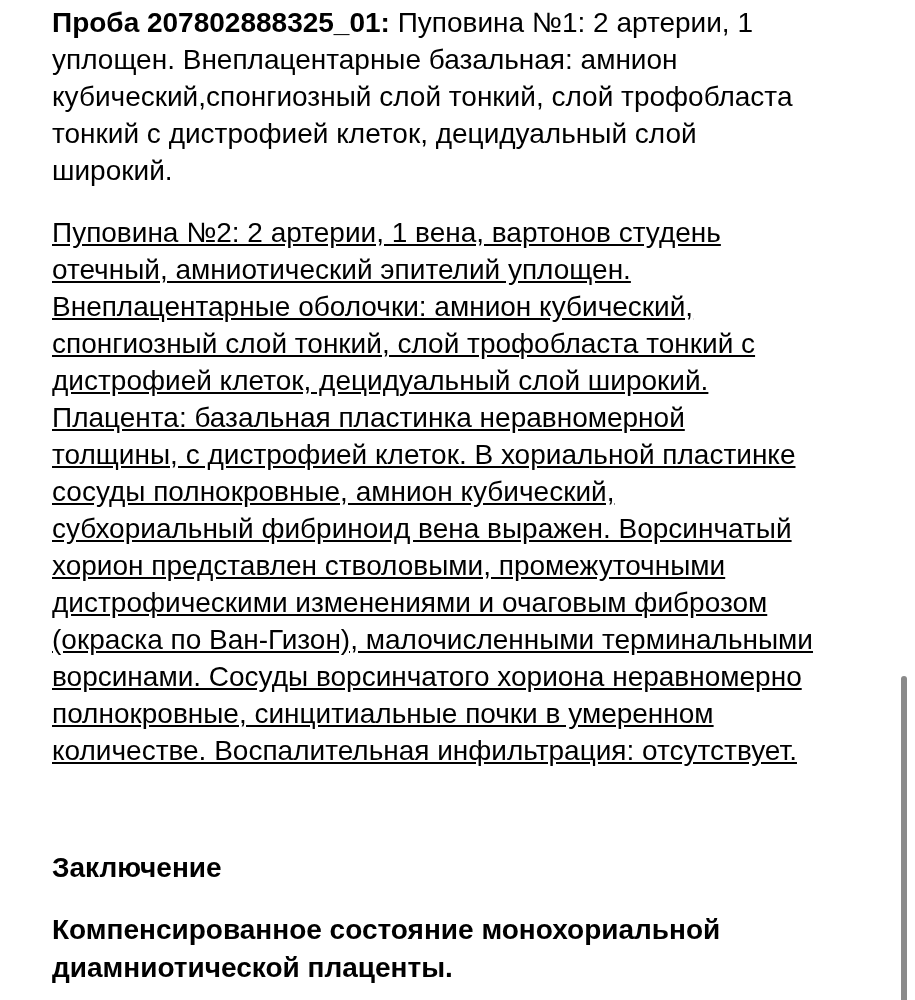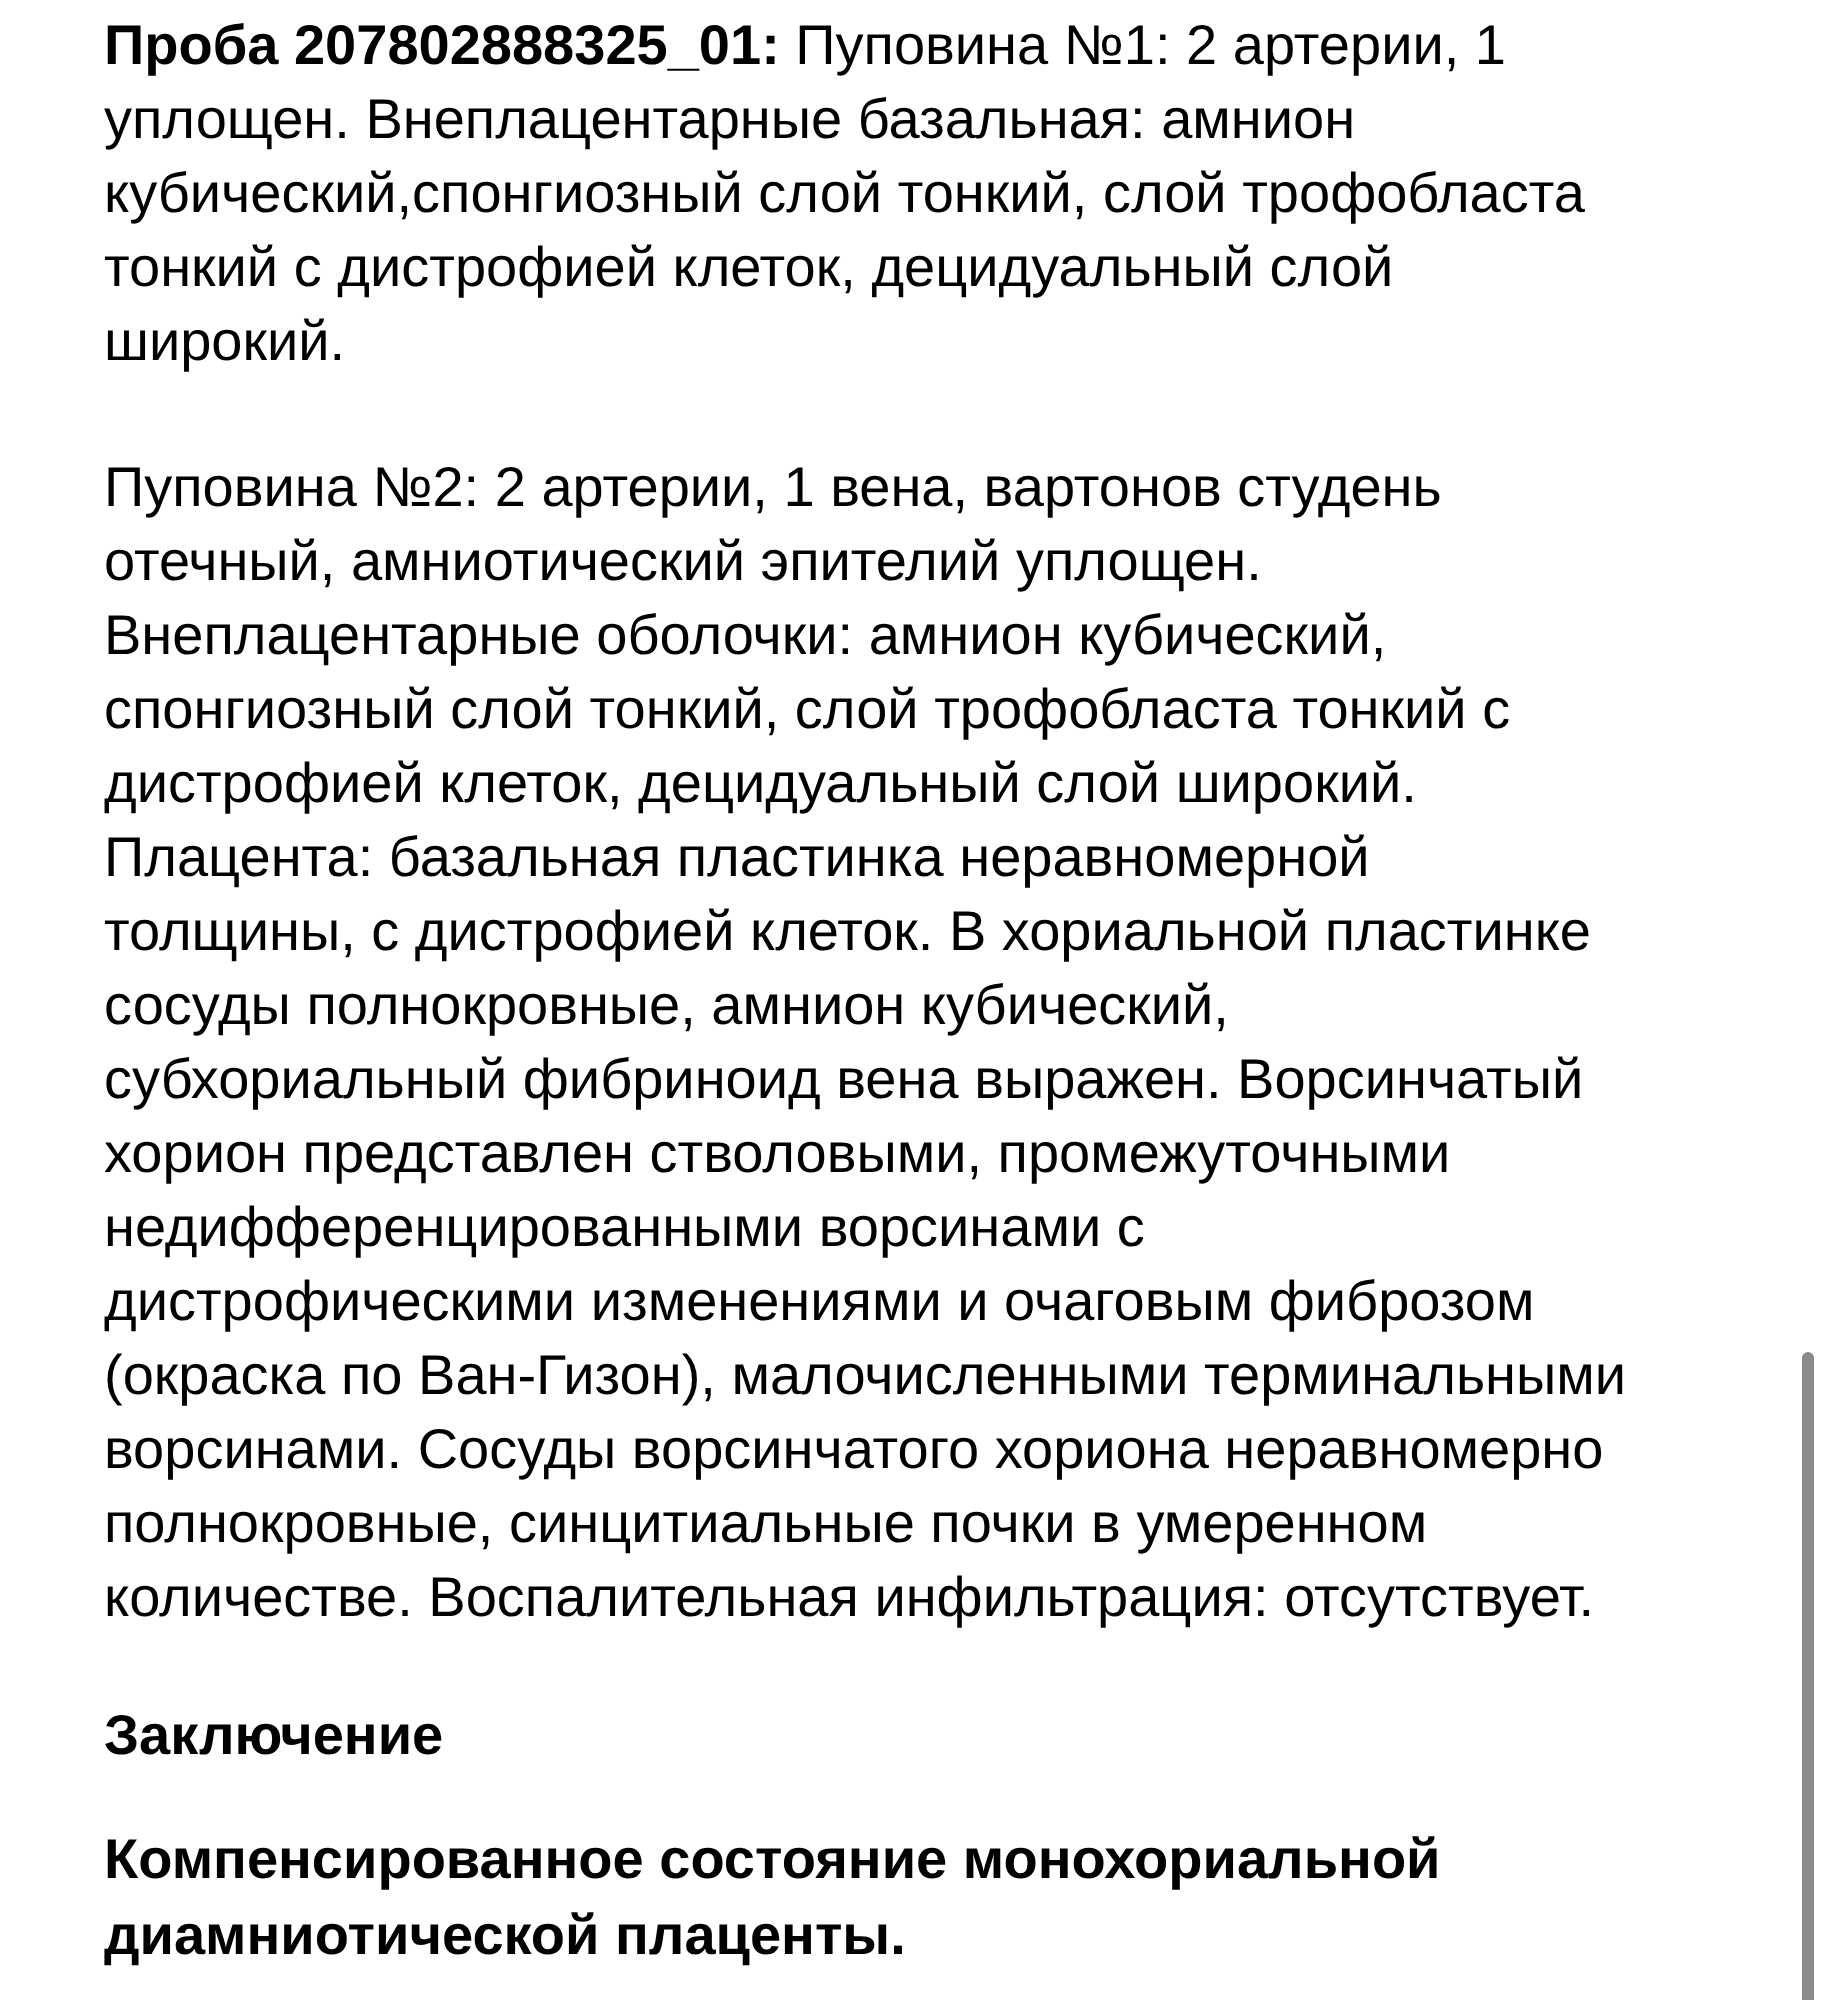--- a/index.html
+++ b/index.html
@@ -28,21 +28,21 @@
       white-space: nowrap;
     }
     .line {
       display: block;
       height: 37px;
     }
     .bold {
       font-weight: bold;
     }
     .p1 { position: absolute; top: 4px; left: 0; }
-    .p2 { position: absolute; top: 225px; left: 0; }
+    .p2 { position: absolute; top: 214px; left: 0; text-decoration: underline; }
     .heading {
       position: absolute;
       top: 852px;
       left: 0;
       font-size: 28px;
       line-height: 32px;
       font-weight: bold;
       white-space: nowrap;
     }
     .conclusion {
@@ -81,21 +81,20 @@
     <span class="line">Пуповина №2: 2 артерии, 1 вена, вартонов студень</span>
     <span class="line">отечный, амниотический эпителий уплощен.</span>
     <span class="line">Внеплацентарные оболочки: амнион кубический,</span>
     <span class="line">спонгиозный слой тонкий, слой трофобласта тонкий с</span>
     <span class="line">дистрофией клеток, децидуальный слой широкий.</span>
     <span class="line">Плацента: базальная пластинка неравномерной</span>
     <span class="line">толщины, с дистрофией клеток. В хориальной пластинке</span>
     <span class="line">сосуды полнокровные, амнион кубический,</span>
     <span class="line">субхориальный фибриноид вена выражен. Ворсинчатый</span>
     <span class="line">хорион представлен стволовыми, промежуточными</span>
-    <span class="line">недифференцированными ворсинами с</span>
     <span class="line">дистрофическими изменениями и очаговым фиброзом</span>
     <span class="line">(окраска по Ван-Гизон), малочисленными терминальными</span>
     <span class="line">ворсинами. Сосуды ворсинчатого хориона неравномерно</span>
     <span class="line">полнокровные, синцитиальные почки в умеренном</span>
     <span class="line">количестве. Воспалительная инфильтрация: отсутствует.</span>
   </div>
 
   <div class="heading">Заключение</div>
 
   <div class="conclusion">

